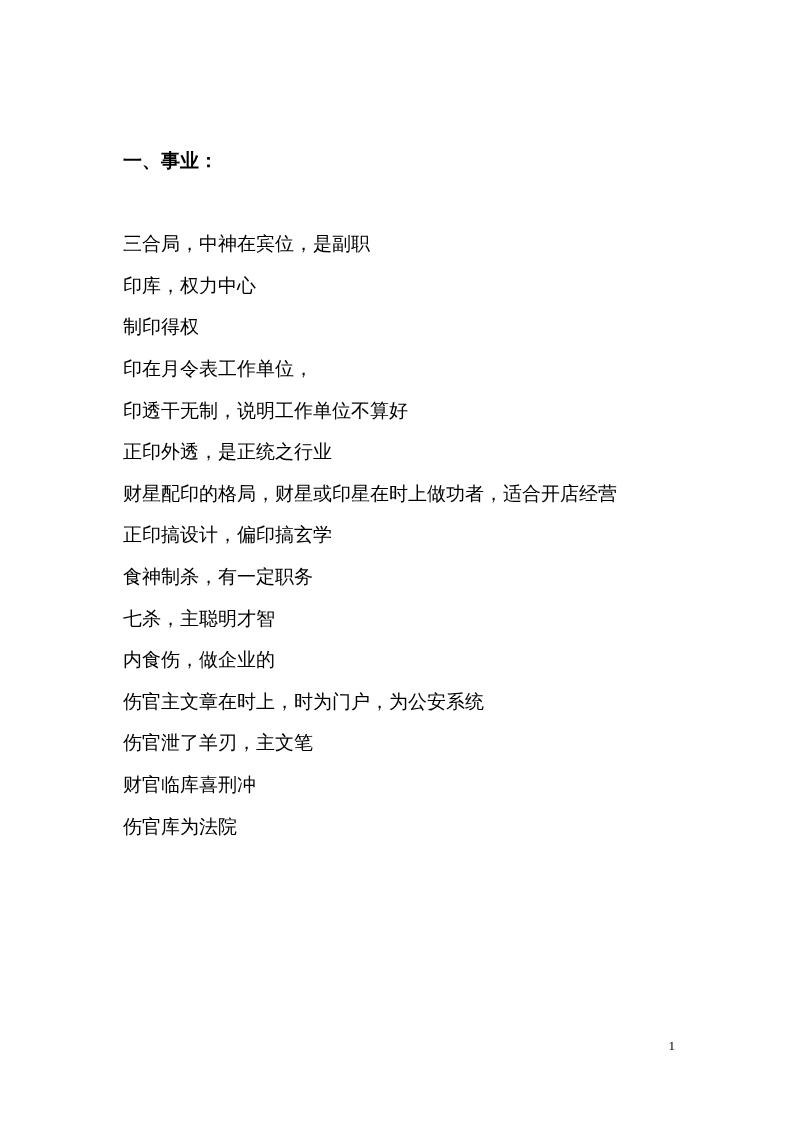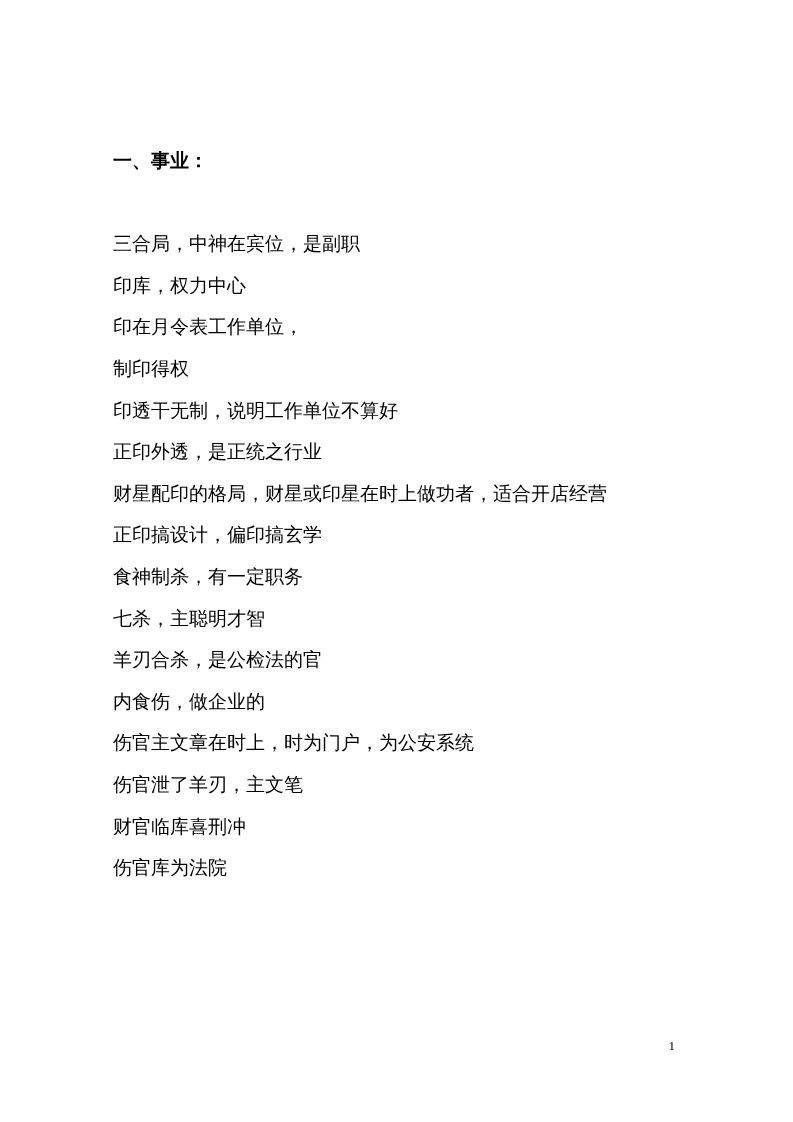--- a/index.html
+++ b/index.html
@@ -11,21 +11,21 @@
     position: relative;
     width: 793px;
     height: 1122px;
     background: #ffffff;
     font-family: "Liberation Serif", serif;
     color: #000000;
     overflow: hidden;
   }
   .content {
     position: absolute;
-    left: 113px;
+    left: 123px;
     top: 140px;
     width: 557px;
   }
   .heading {
     margin: 0;
     font-size: 19px;
     font-weight: bold;
     line-height: 41.6px;
     white-space: nowrap;
   }
@@ -52,29 +52,28 @@
 </style>
 </head>
 <body>
 
 <div class="page">
   <div class="content">
     <p class="heading">一、事业：</p>
     <div class="blank-line"></div>
     <p class="line">三合局，中神在宾位，是副职</p>
     <p class="line">印库，权力中心</p>
+    <p class="line">制印得权</p>
     <p class="line">印在月令表工作单位，</p>
-    <p class="line">制印得权</p>
     <p class="line">印透干无制，说明工作单位不算好</p>
     <p class="line">正印外透，是正统之行业</p>
     <p class="line">财星配印的格局，财星或印星在时上做功者，适合开店经营</p>
     <p class="line">正印搞设计，偏印搞玄学</p>
     <p class="line">食神制杀，有一定职务</p>
     <p class="line">七杀，主聪明才智</p>
-    <p class="line">羊刃合杀，是公检法的官</p>
     <p class="line">内食伤，做企业的</p>
     <p class="line">伤官主文章在时上，时为门户，为公安系统</p>
     <p class="line">伤官泄了羊刃，主文笔</p>
     <p class="line">财官临库喜刑冲</p>
     <p class="line">伤官库为法院</p>
   </div>
   <div class="footer">
     <span>1</span>
   </div>
 </div>

